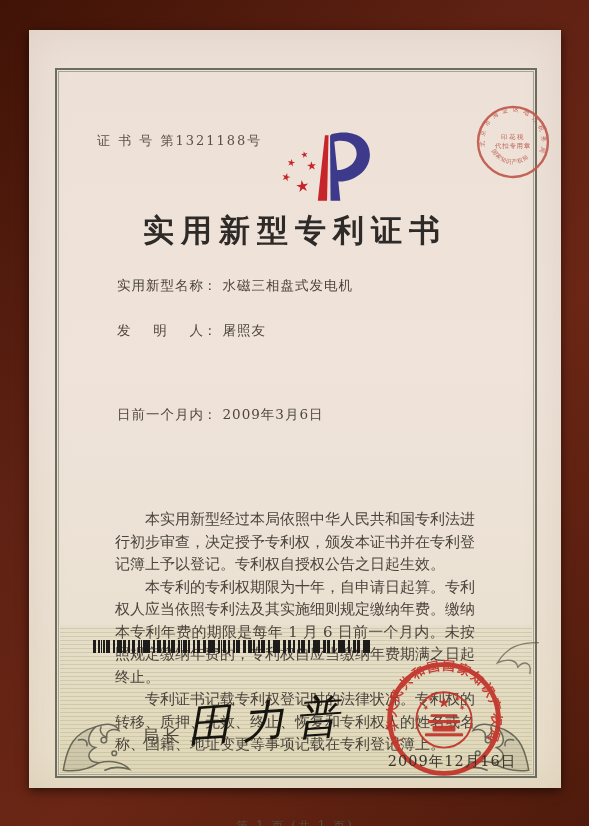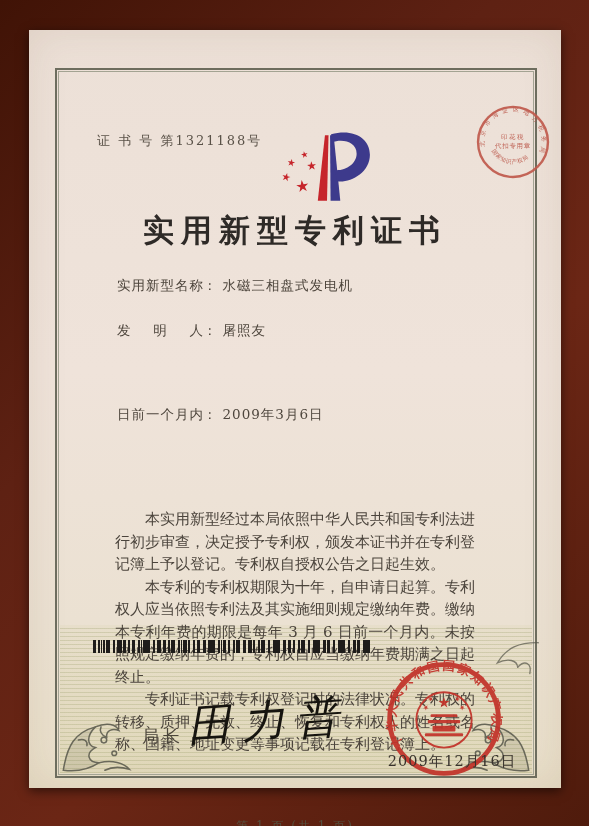--- a/index.html
+++ b/index.html
@@ -160,21 +160,21 @@
     </div>
     <div class="field-row f1">
       <span class="field-label">实用新型名称</span><span class="field-colon">：</span><span class="field-value">水磁三相盘式发电机</span>
     </div>
     <div class="field-row f4">
       <span class="field-label">日前一个月内</span><span class="field-colon">：</span><span class="field-value">2009年3月6日</span>
     </div>
 
     <div class="body-text">
       <p>本实用新型经过本局依照中华人民共和国专利法进行初步审查，决定授予专利权，颁发本证书并在专利登记簿上予以登记。专利权自授权公告之日起生效。</p>
-      <p>本专利的专利权期限为十年，自申请日起算。专利权人应当依照专利法及其实施细则规定缴纳年费。缴纳本专利年费的期限是每年 3 月 6 日前一个月内。未按照规定缴纳年费的，专利权自应当缴纳年费期满之日起终止。</p>
+      <p>本专利的专利权期限为十年，自申请日起算。专利权人应当依照专利法及其实施细则规定缴纳年费。缴纳本专利年费的期限是每年 1 月 6 日前一个月内。未按照规定缴纳年费的，专利权自应当缴纳年费期满之日起终止。</p>
       <p>专利证书记载专利权登记时的法律状况。专利权的转移、质押、无效、终止、恢复和专利权人的姓名或名称、国籍、地址变更等事项记载在专利登记簿上。</p>
     </div>
 
     <div class="barcode"></div>
 
     <div class="commissioner-label">局长</div>
     <div class="signature">田力普</div>
 
     <svg class="office-seal" viewBox="0 0 130 130">
       <defs>

